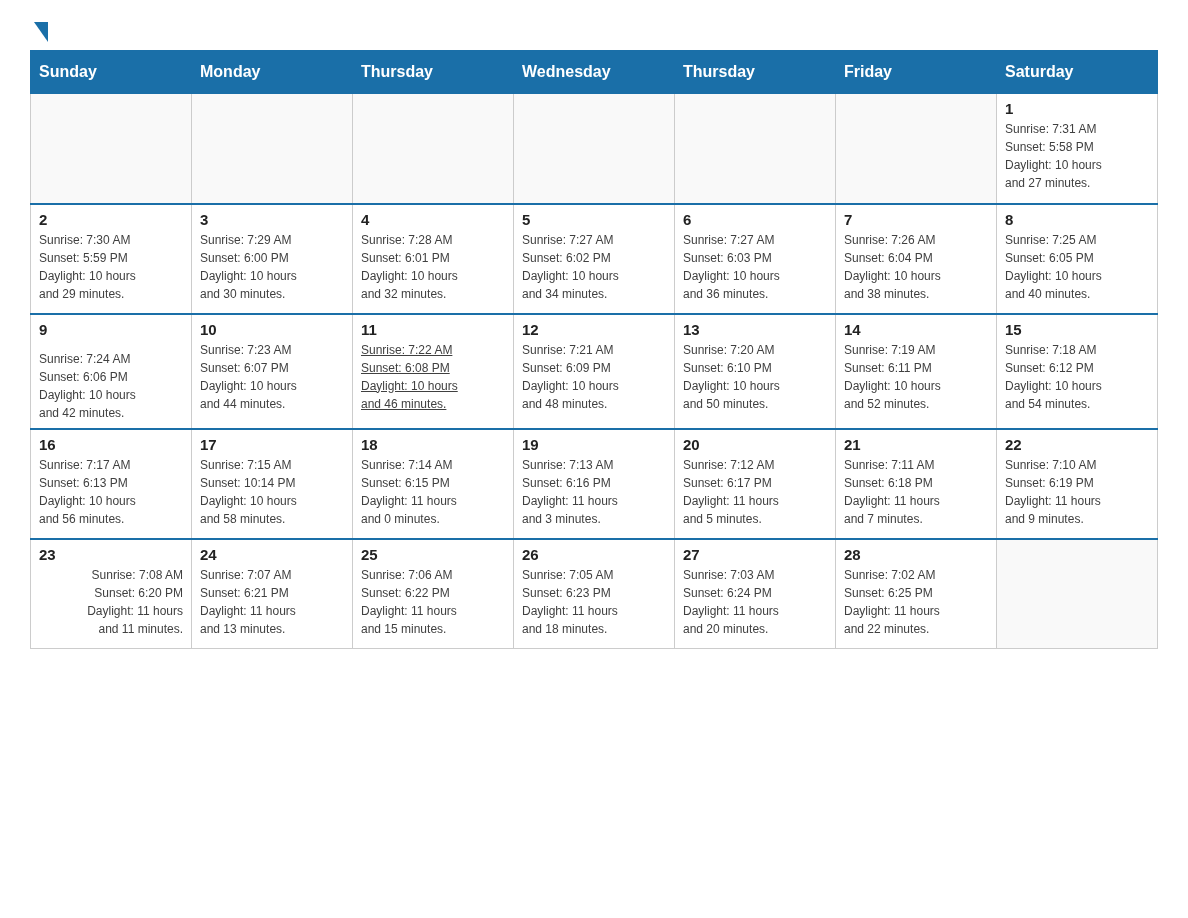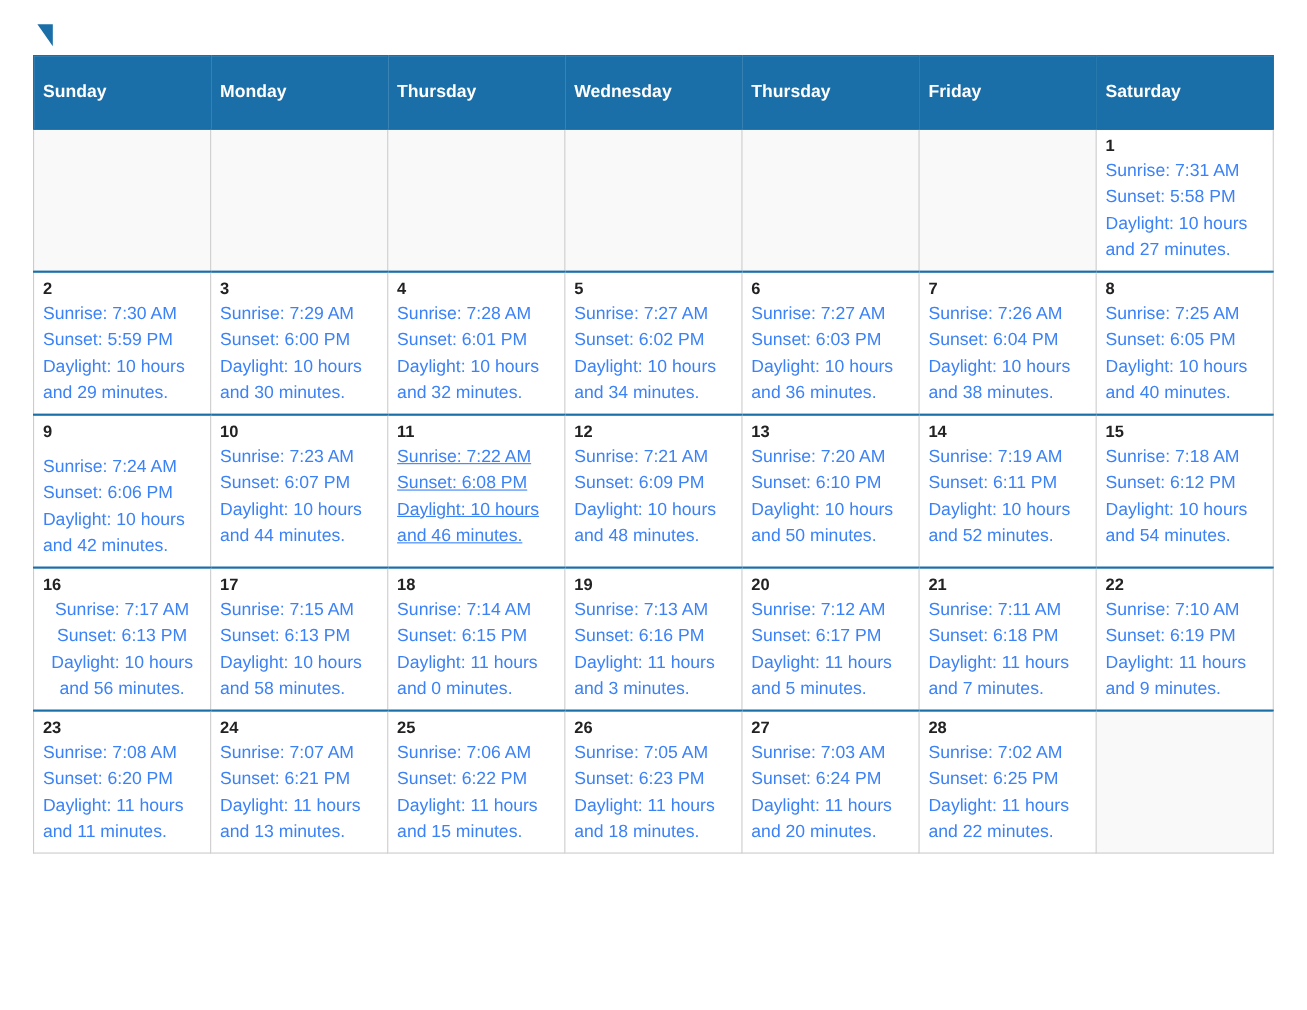--- a/index.html
+++ b/index.html
@@ -61,42 +61,42 @@
     .calendar {
       width: 100%;
       border-collapse: collapse;
       margin-top: 10px;
     }
     .calendar th {
       background-color: #1a6fa8;
       color: #fff;
       font-size: 16px;
       font-weight: bold;
-      padding: 24px 8px;
+      padding: 12px 8px;
       text-align: left;
       border: 1px solid #1a6fa8;
     }
     .calendar td {
       border: 1px solid #ccc;
       vertical-align: top;
       padding: 6px 8px;
       width: calc(100% / 7);
       min-height: 110px;
       height: 110px;
     }
     .day-number {
       font-size: 15px;
       font-weight: bold;
       color: #222;
       display: block;
       margin-bottom: 3px;
     }
     .day-info {
-      font-size: 16px;
-      color: #3b82f6;
+      font-size: 12px;
+      color: #404040;
       line-height: 1.5;
     }
     .empty-cell {
       background: #f9f9f9;
     }
     tr:not(:first-child) td {
       border-top: 2px solid #1a6fa8;
     }
   </style>
 </head>
@@ -242,29 +242,29 @@
           <span class="day-number">15</span>
           <div class="day-info" style="white-space: pre-line;">Sunrise: 7:18 AM
 Sunset: 6:12 PM
 Daylight: 10 hours
 and 54 minutes.</div>
         </td>
       </tr>
       <tr>
         <td>
           <span class="day-number">16</span>
-          <div class="day-info" style="white-space: pre-line; text-align: center;">Sunrise: 7:17 AM
+          <div class="day-info" style="white-space: pre-line;">Sunrise: 7:17 AM
 Sunset: 6:13 PM
 Daylight: 10 hours
 and 56 minutes.</div>
         </td>
         <td>
           <span class="day-number">17</span>
           <div class="day-info" style="white-space: pre-line;">Sunrise: 7:15 AM
-Sunset: 6:13 PM
+Sunset: 10:14 PM
 Daylight: 10 hours
 and 58 minutes.</div>
         </td>
         <td>
           <span class="day-number">18</span>
           <div class="day-info" style="white-space: pre-line;">Sunrise: 7:14 AM
 Sunset: 6:15 PM
 Daylight: 11 hours
 and 0 minutes.</div>
         </td>
@@ -293,21 +293,21 @@
           <span class="day-number">22</span>
           <div class="day-info" style="white-space: pre-line;">Sunrise: 7:10 AM
 Sunset: 6:19 PM
 Daylight: 11 hours
 and 9 minutes.</div>
         </td>
       </tr>
       <tr>
         <td>
           <span class="day-number">23</span>
-          <div class="day-info" style="white-space: pre-line;">Sunrise: 7:08 AM
+          <div class="day-info" style="white-space: pre-line; text-align: right;">Sunrise: 7:08 AM
 Sunset: 6:20 PM
 Daylight: 11 hours
 and 11 minutes.</div>
         </td>
         <td>
           <span class="day-number">24</span>
           <div class="day-info" style="white-space: pre-line;">Sunrise: 7:07 AM
 Sunset: 6:21 PM
 Daylight: 11 hours
 and 13 minutes.</div>

